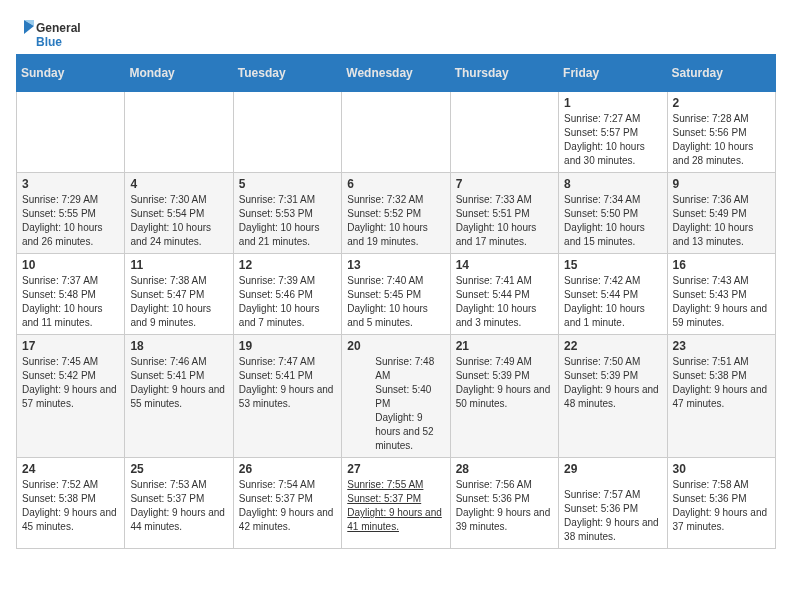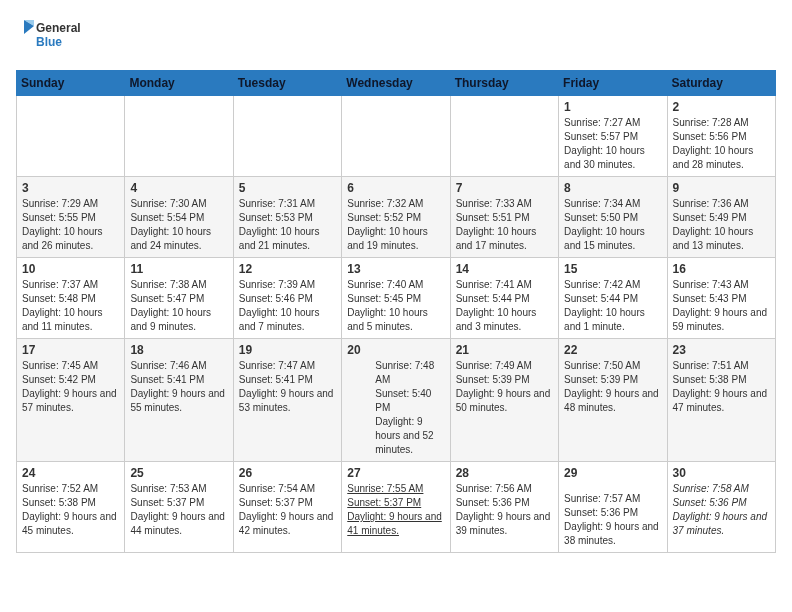--- a/index.html
+++ b/index.html
@@ -7,21 +7,21 @@
       font-family: Arial, sans-serif;
       background: #fff;
       width: 792px;
       min-height: 612px;
       padding: 16px;
     }
     .header-section {
       display: flex;
       align-items: flex-start;
       justify-content: space-between;
-      margin-bottom: 16px;
+      margin-bottom: 0;
     }
     .logo {
       display: flex;
       align-items: center;
       gap: 4px;
     }
     .title-section {
       text-align: right;
     }
     .month-title {
@@ -35,24 +35,24 @@
       color: #444;
       margin-top: 2px;
     }
     table {
       width: 100%;
       border-collapse: collapse;
       table-layout: fixed;
     }
     th {
       background-color: #2a7abf;
-      color: #0f172a;
+      color: #e5e5e5;
       font-size: 12px;
       font-weight: bold;
-      padding: 5px 4px;
+      padding: 11px 4px;
       text-align: left;
       border: 1px solid #2a7abf;
     }
     td {
       vertical-align: top;
       border: 1px solid #ccc;
       padding: 4px 5px;
       font-size: 10px;
       color: #333;
       min-height: 80px;
@@ -293,19 +293,19 @@
 Daylight: 9 hours and 39 minutes.</div>
         </td>
         <td>
           <span class="day-number">29</span>
           <div class="cell-content" style="white-space: pre-line; margin-top: 12px;">Sunrise: 7:57 AM
 Sunset: 5:36 PM
 Daylight: 9 hours and 38 minutes.</div>
         </td>
         <td>
           <span class="day-number">30</span>
-          <div class="cell-content" style="white-space: pre-line; font-style: italic;">Sunrise: 7:58 AM
+          <div class="cell-content" style="white-space: pre-line;">Sunrise: 7:58 AM
 Sunset: 5:36 PM
 Daylight: 9 hours and 37 minutes.</div>
         </td>
       </tr>
     </tbody>
 </table>
 
 </body></html>

